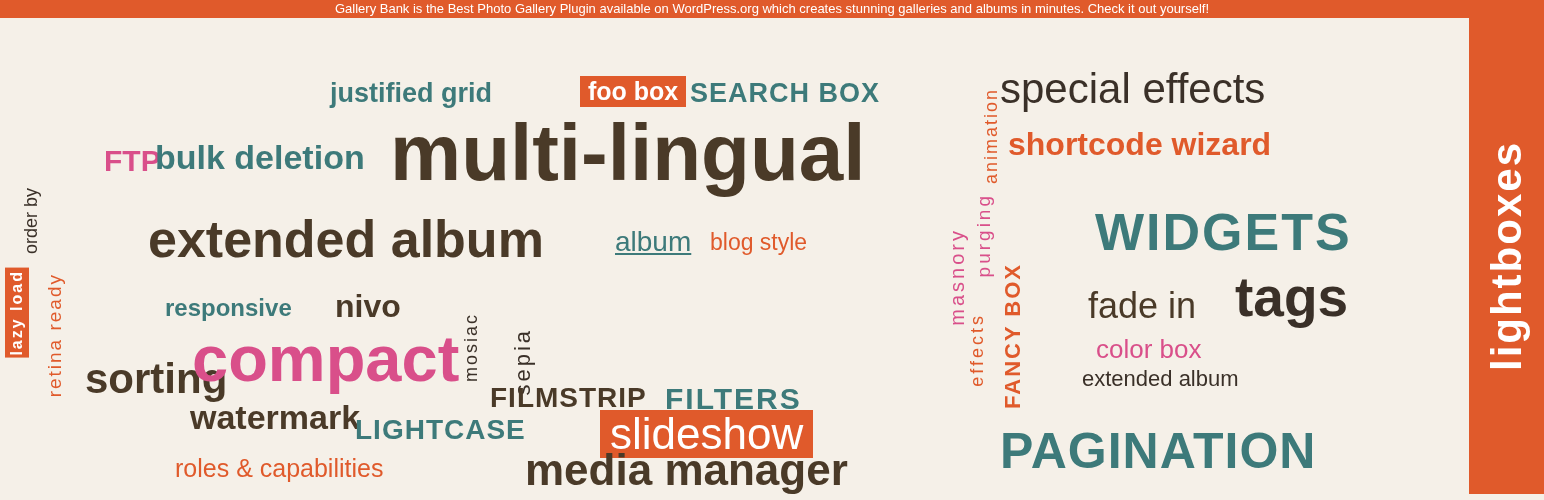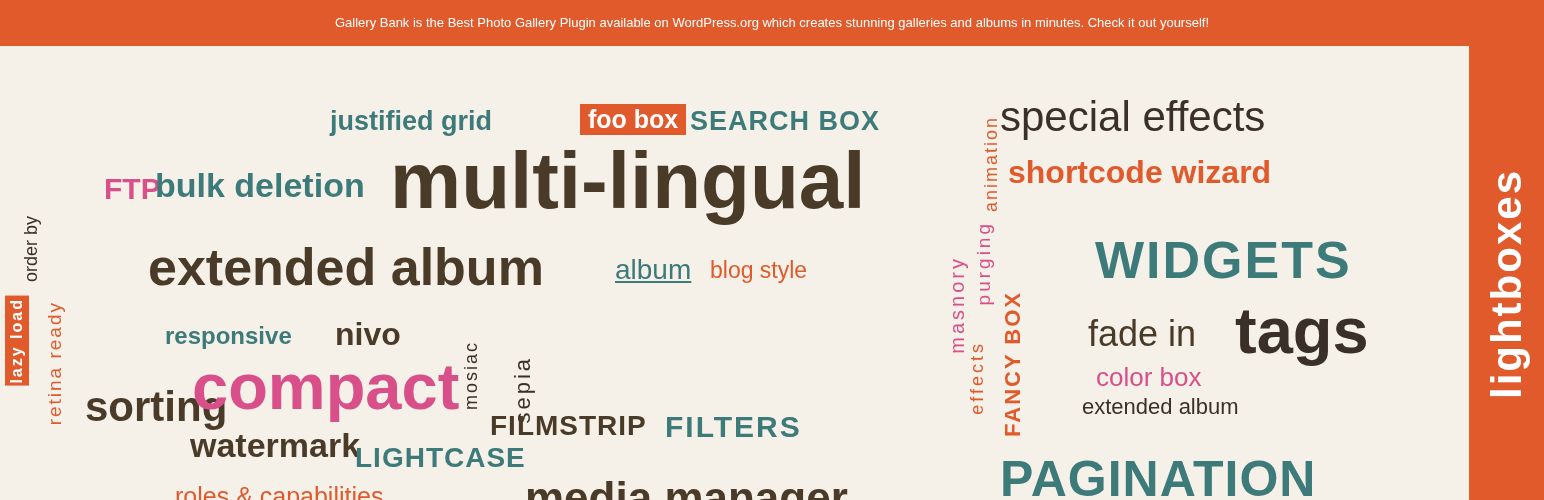--- a/index.html
+++ b/index.html
@@ -9,21 +9,21 @@
       overflow: hidden;
       font-family: 'Arial', 'Helvetica Neue', Helvetica, sans-serif;
       background: #f5f0e8;
     }
 
     .top-banner {
       background: #e05a2b;
       color: white;
       text-align: center;
       font-size: 13px;
-      padding: 14px 10px;
+      padding: 0 10px;
       line-height: 1.4;
     }
 
     .main-container {
       position: relative;
       width: 1544px;
       height: 476px;
       background: #f5f0e8;
       overflow: hidden;
     }
@@ -114,38 +114,39 @@
     <span class="word c-orange" style="left:45px;top:255px;font-size:19px;font-weight:400;writing-mode:vertical-rl;transform:rotate(180deg);letter-spacing:2px;">retina ready</span>
 
     <span class="word c-teal" style="left:165px;top:278px;font-size:24px;font-weight:700;">responsive</span>
     <span class="word c-dark2" style="left:335px;top:272px;font-size:32px;font-weight:800;">nivo</span>
 
     <span class="word c-pink" style="left:933px;top:210px;font-size:20px;writing-mode:vertical-rl;transform:rotate(180deg);letter-spacing:3px;">masnory</span>
 
     <span class="word c-orange" style="left:1002px;top:245px;font-size:22px;font-weight:800;writing-mode:vertical-rl;transform:rotate(180deg);letter-spacing:2px;">FANCY BOX</span>
 
     <span class="word c-dark2" style="left:1088px;top:270px;font-size:36px;font-weight:400;">fade in</span>
-    <span class="word c-dark" style="left:1235px;top:252px;font-size:65px;font-weight:900;">tags</span>
+    <span class="word c-dark" style="left:1235px;top:252px;font-size:55px;font-weight:900;">tags</span>
 
 
     <span class="word c-dark" style="left:462px;top:295px;font-size:18px;writing-mode:vertical-rl;transform:rotate(180deg);letter-spacing:2px;">mosiac</span>
     <span class="word c-dark" style="left:512px;top:310px;font-size:22px;writing-mode:vertical-rl;transform:rotate(180deg);letter-spacing:3px;">sepia</span>
 
     <span class="word c-dark2" style="left:85px;top:340px;font-size:42px;font-weight:900;">sorting</span>
     <span class="word c-pink" style="left:178px;top:308px;font-size:65px;font-weight:900;">compact</span>
 
     <span class="word c-orange" style="left:968px;top:295px;font-size:18px;writing-mode:vertical-rl;transform:rotate(180deg);letter-spacing:3px;">effects</span>
 
     <span class="word c-pink" style="left:1082px;top:318px;font-size:26px;font-weight:400;">color box</span>
     <span class="word c-dark" style="left:1082px;top:350px;font-size:22px;font-weight:400;">extended album</span>
 
     <span class="word c-dark2" style="left:190px;top:382px;font-size:34px;font-weight:700;">watermark</span>
     <span class="word c-dark2" style="left:490px;top:366px;font-size:28px;font-weight:700;letter-spacing:1px;">FILMSTRIP</span>
     <span class="word c-teal" style="left:665px;top:366px;font-size:30px;font-weight:700;letter-spacing:2px;">FILTERS</span>
     <span class="word c-teal" style="left:355px;top:398px;font-size:28px;font-weight:700;letter-spacing:1px;">LIGHTCASE</span>
+    <span class="word" style="left:600px;top:392px;font-size:44px;font-weight:400;background:#e05a2b;color:white;padding:2px 10px;">slideshow</span>
     <span class="word c-orange" style="left:175px;top:438px;font-size:25px;font-weight:400;">roles &amp; capabilities</span>
 
     <span class="word c-teal" style="left:1000px;top:408px;font-size:50px;font-weight:900;letter-spacing:1px;">PAGINATION</span>
     <span class="word c-dark2" style="left:525px;top:430px;font-size:44px;font-weight:700;">media manager</span>
 
   </div>
 
 </div>
 
 </body></html>

